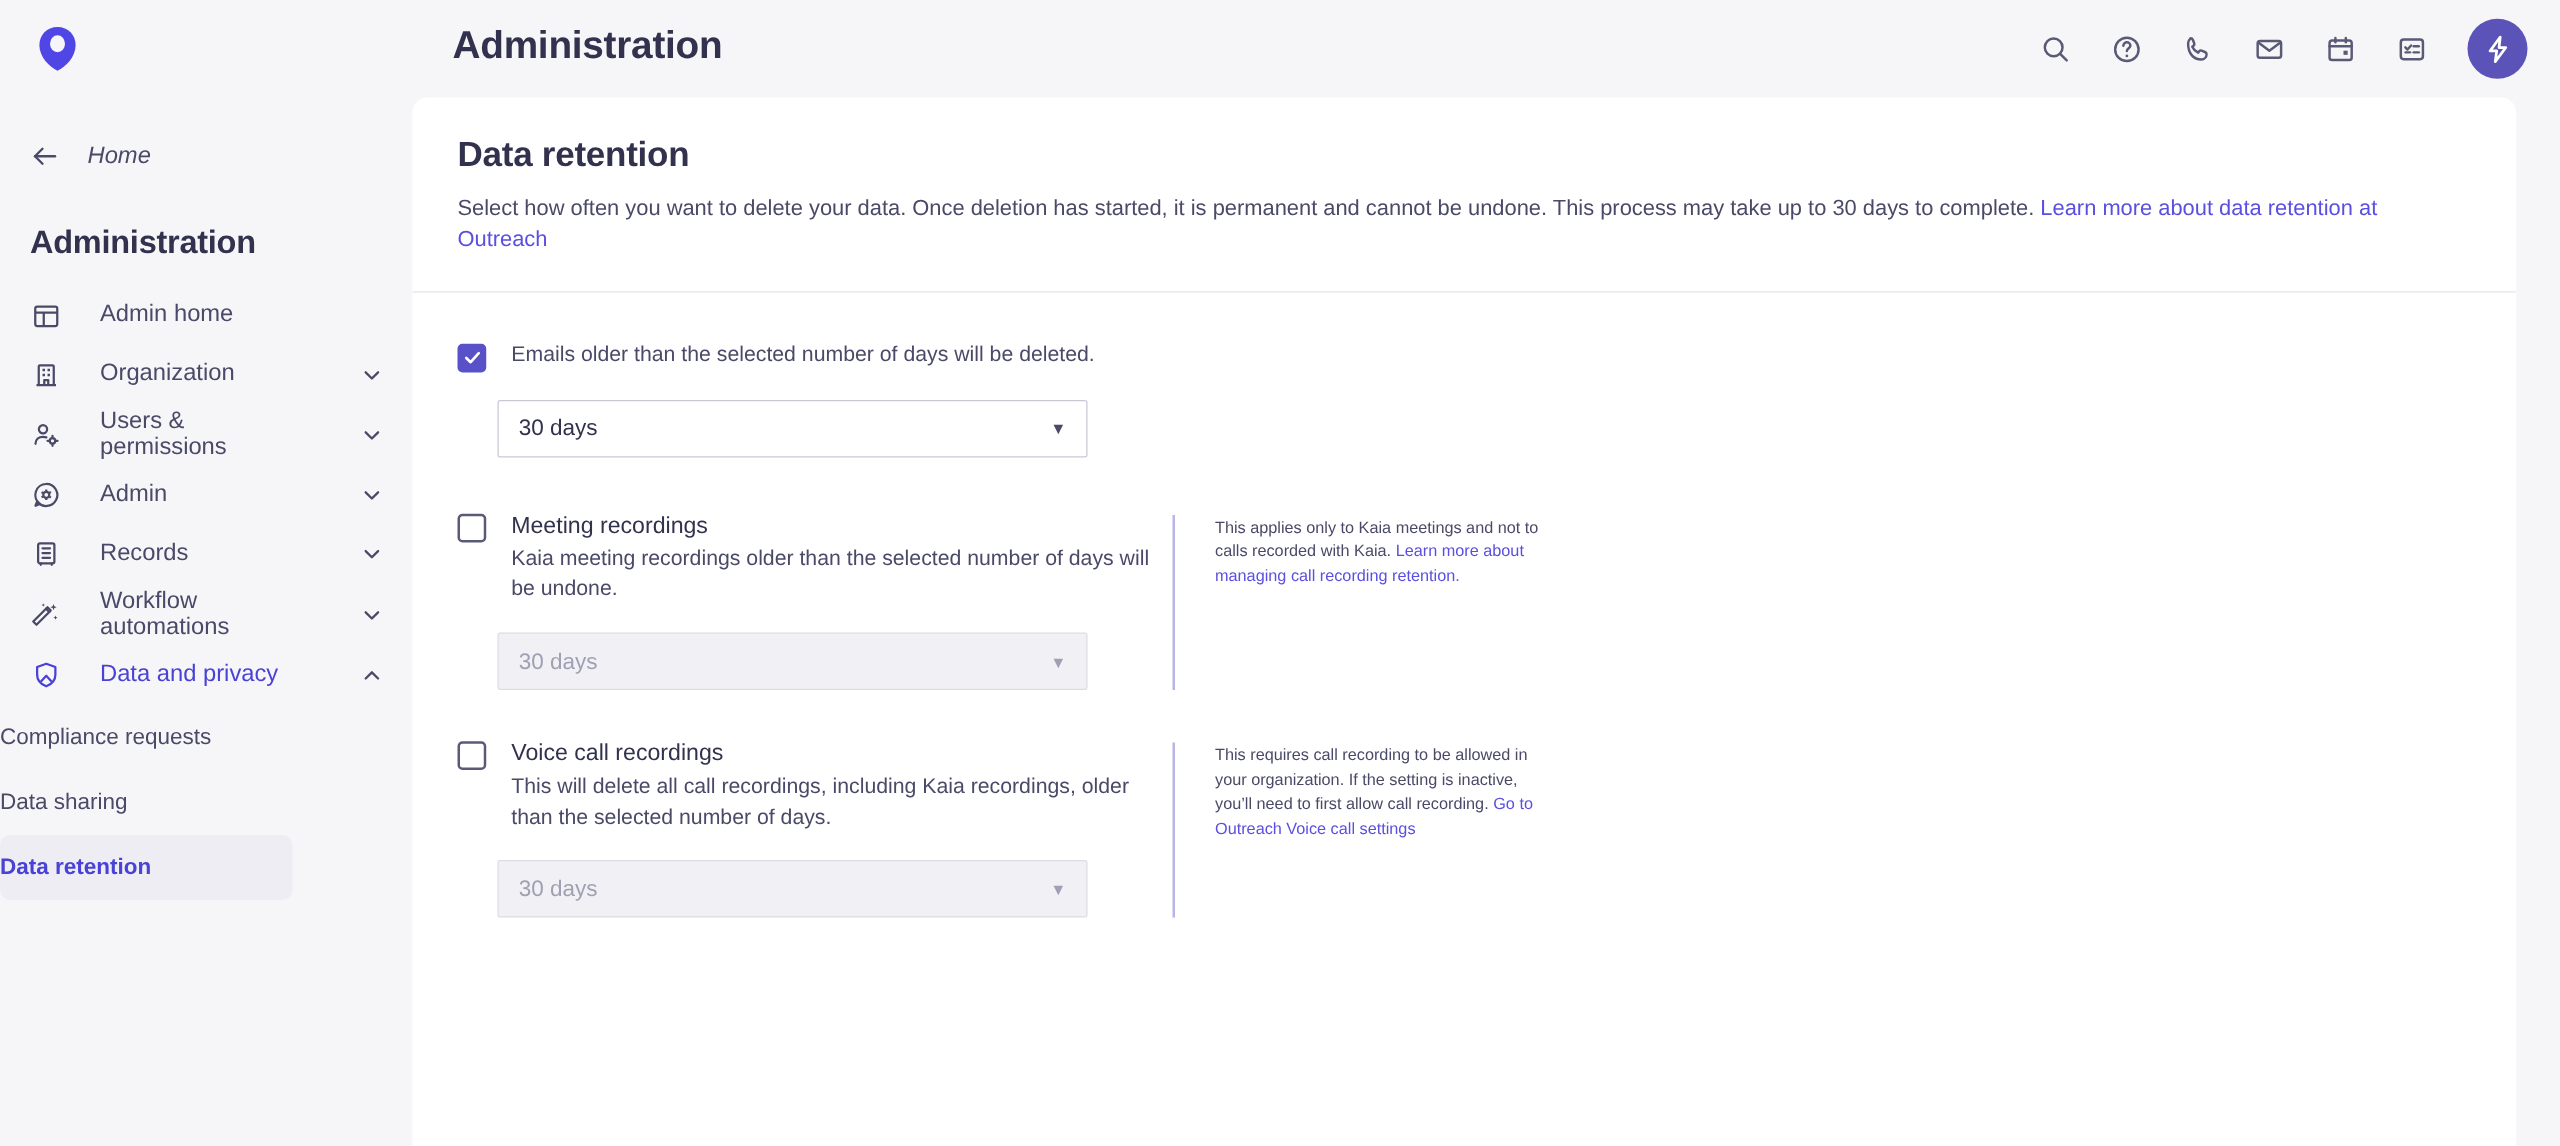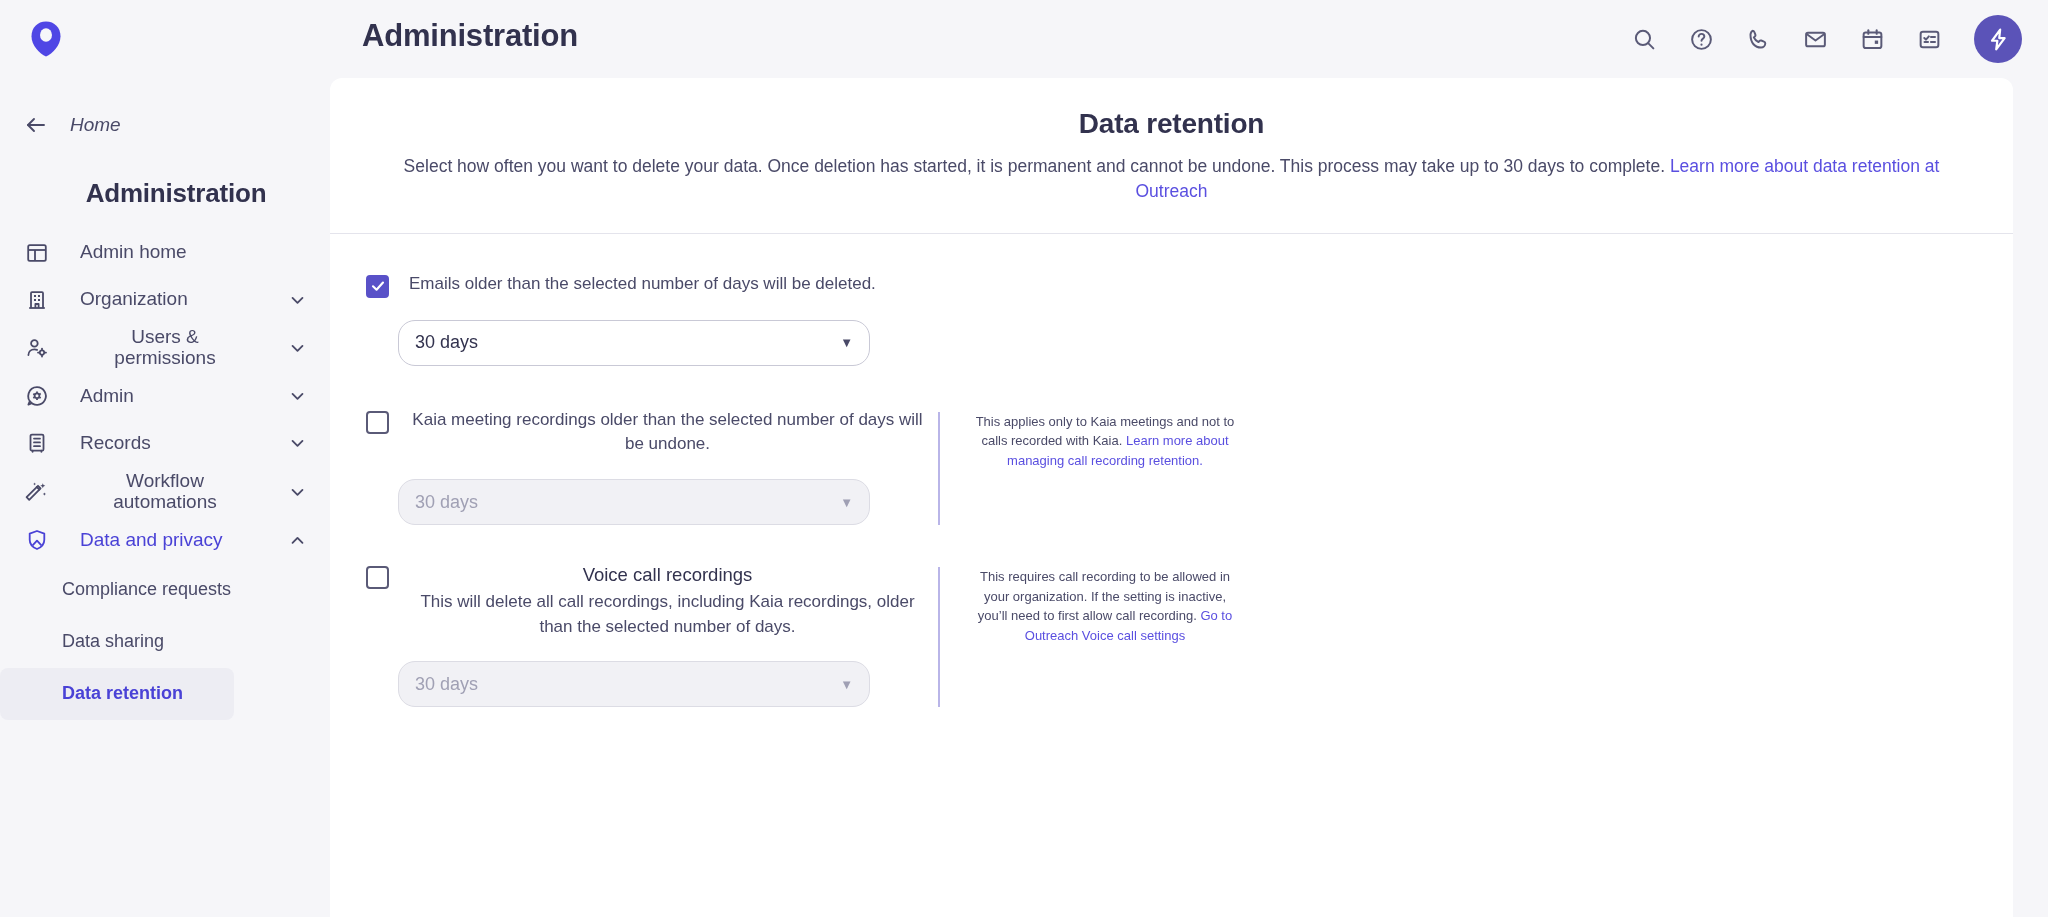--- a/index.html
+++ b/index.html
@@ -2,21 +2,21 @@
 <html><head>
 <meta charset="utf-8">
 <style>
   * { box-sizing: border-box; margin: 0; padding: 0; }
   html, body {
     width: 2048px; height: 917px;
     background: #F6F6F9;
     font-family: "Liberation Sans", sans-serif;
     overflow: hidden;
   }
-  #app { position: relative; width: 1792px; height: 917px; text-align: center; }
+  #app { position: relative; width: 1792px; height: 917px; }
 
   
   .topbar {
     position: absolute; top: 0; left: 0; width: 2048px; height: 78px;
     background: #F6F6F9;
     display: flex; align-items: center;
   }
   .logo-wrap {
     width: 72px; height: 78px; display: flex; align-items: center; justify-content: center;
     margin-left: 10px;
@@ -70,21 +70,21 @@
   }
   .nav-label { font-size: 19px; color: #4A4A68; line-height: 1.1; max-width: 170px; }
   .nav-item.active .nav-label { color: #4A42D6; }
   .nav-item.active .nav-icon { color: #4A42D6; }
   .nav-chev {
     position: absolute; right: 22px; top: 50%; transform: translateY(-50%);
     color: #4A4A68; display: flex;
   }
   .sub-item {
     display: flex; align-items: center; height: 52px;
-    padding-left: 62px; cursor: pointer; font-size: 18px; color: #4A4A68;
+    cursor: pointer; font-size: 18px; color: #4A4A68;
   }
   .sub-item.active {
     background: #EDEDF3; color: #4A42D6; font-weight: bold;
     border-radius: 8px; margin-right: 94px;
   }
 
   
   .card {
     position: absolute; left: 330px; top: 78px;
     width: 1683px; height: 839px;
@@ -117,21 +117,21 @@
   .cbx.checked { background: #5951C8; border-color: #5951C8; }
   .cbx.checked svg { display: block; }
   .cbx svg { display: none; }
 
   .row-texts { margin-left: 20px; }
   .row-label { font-size: 18.5px; color: #32324E; line-height: 1.3; margin-bottom: 3px; }
   .row-sub { font-size: 17px; color: #4A4A68; line-height: 1.45; }
 
   .select {
     margin: 22px 0 0 32px; width: 472px; height: 46px;
-    border: 1px solid #C9C9D6; border-radius: 17px; background: #fff;
+    border: 1px solid #C9C9D6; border-radius: 2px; background: #fff;
     display: flex; align-items: center; justify-content: space-between;
     padding: 0 16px 0 16px; cursor: pointer;
   }
   .select .val { font-size: 18px; color: #32324E; }
   .select .caret { color: #4A4A68; font-size: 13px; line-height: 1; }
   .select.disabled { background: #F1F1F5; border-color: #DCDCE4; cursor: default; }
   .select.disabled .val { color: #A0A0B4; }
   .select.disabled .caret { color: #A0A0B4; }
 
   .note {
@@ -378,20 +378,21 @@
         </div>
       </div>
 
       <div class="setting-block blk-meeting">
         <div class="setting-main">
           <div class="row-head">
             <div class="cbx">
               
             </div>
             <div class="row-texts">
+              <div class="row-label">Meeting recordings</div>
               <div class="row-sub">Kaia meeting recordings older than the selected number of days will be undone.</div>
             </div>
           </div>
           <div class="select disabled">
             <span class="val">30 days</span>
             <span class="caret">▼</span>
           </div>
         </div>
         <div class="note note-meeting">
           <span>This applies only to Kaia meetings and not to calls recorded with Kaia. </span><a href="#">Learn more about managing call recording retention.</a>

